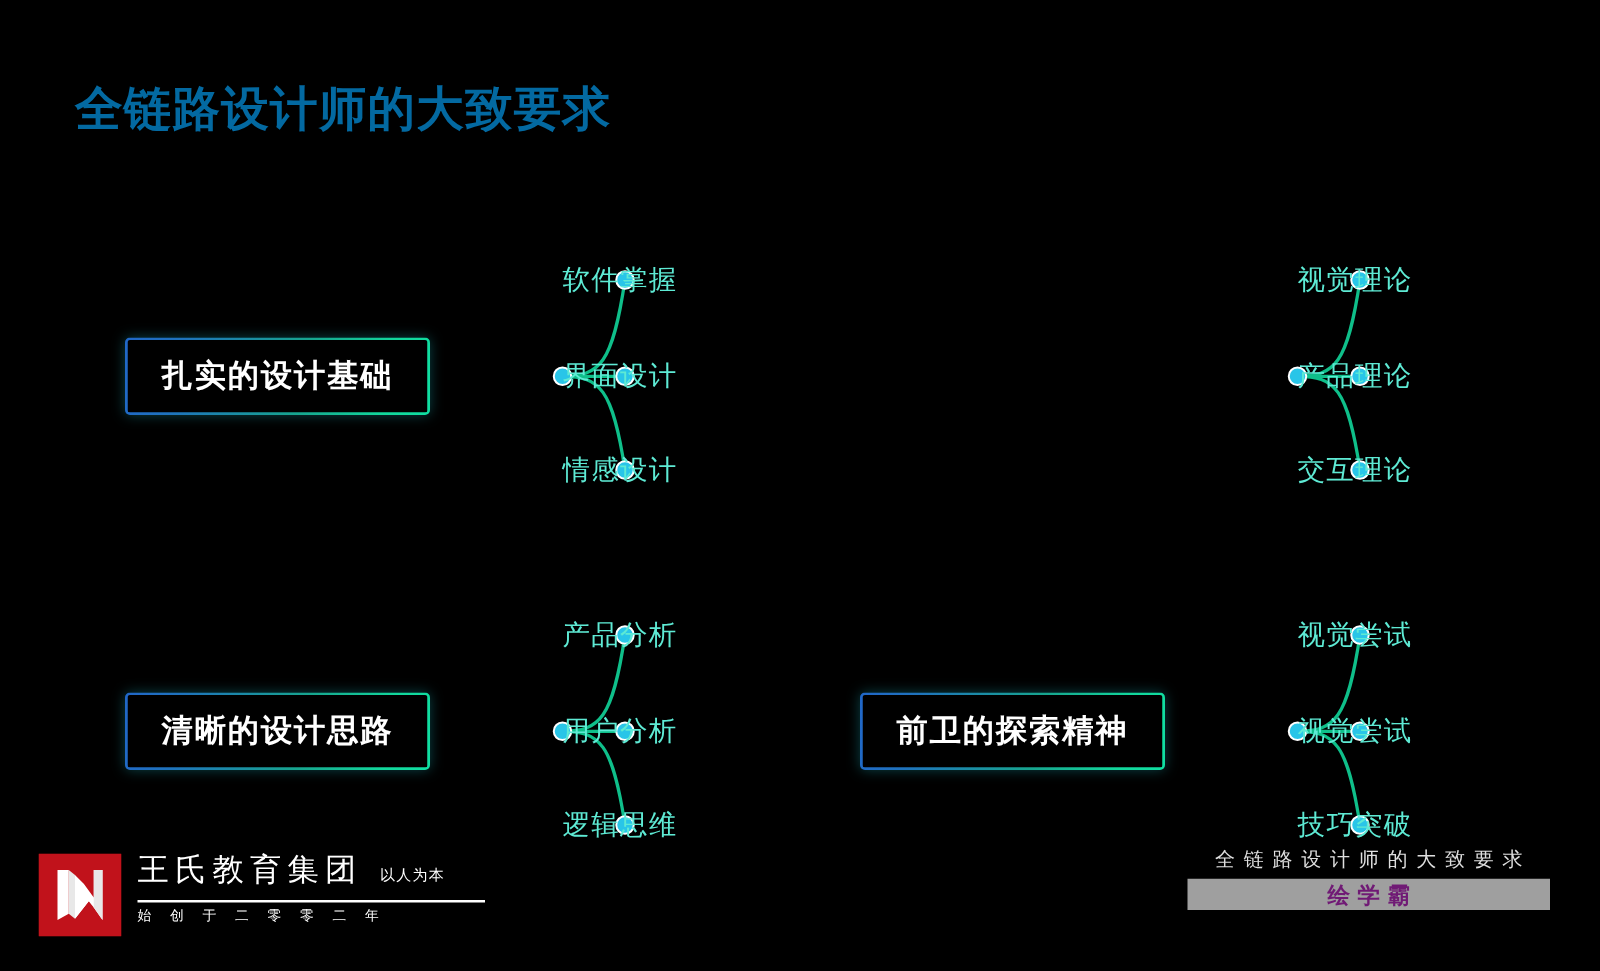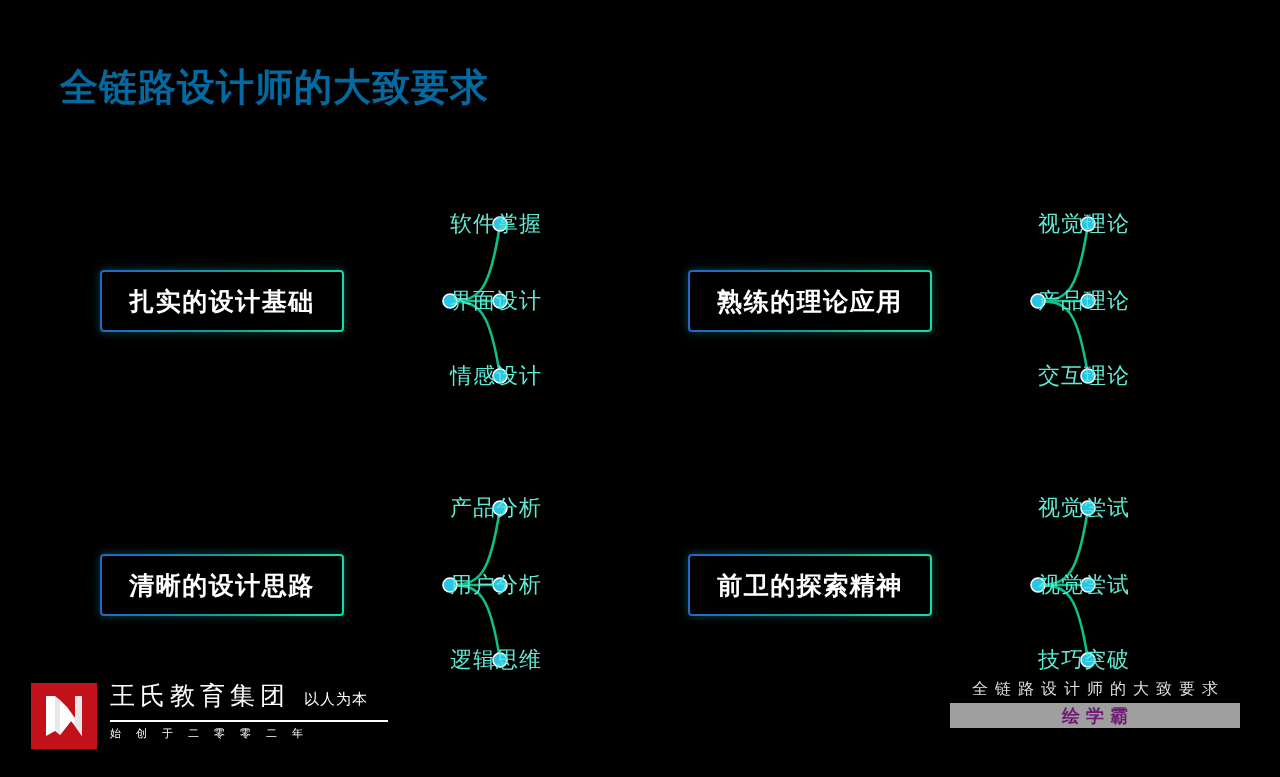--- a/index.html
+++ b/index.html
@@ -120,21 +120,21 @@
   #logo-company {
     font-size: 25px;
     font-weight: normal;
     letter-spacing: 5px;
     color: #ffffff;
     line-height: 1;
     white-space: nowrap;
   }
   #logo-slogan {
     margin-left: 14px;
-    font-size: 15px;
+    font-size: 12px;
     letter-spacing: 1px;
     color: #ffffff;
     line-height: 1;
     white-space: nowrap;
   }
   #logo-divider {
     height: 2px;
     background: #ffffff;
     margin-top: 5px;
     width: 278px;
@@ -210,23 +210,20 @@
     <circle cx="160" cy="38" r="7" fill="#29c5e8" stroke="#ffffff" stroke-width="1.6"></circle>
     <circle cx="160" cy="115" r="7" fill="#29c5e8" stroke="#ffffff" stroke-width="1.6"></circle>
     <circle cx="160" cy="190" r="7" fill="#29c5e8" stroke="#ffffff" stroke-width="1.6"></circle>
   </svg>
   <div class="branch-label pos-0">软件掌握</div>
   <div class="branch-label pos-1">界面设计</div>
   <div class="branch-label pos-2">情感设计</div>
 </div>
 
 <div class="mindmap-group group-tr">
-  <div class="node-box">
-    <span class="node-box-label">熟练的理论应用</span>
-  </div>
   <svg class="branch-svg" viewBox="0 0 200 230">
     <path d="M 110,115 C 140,115 150,105 160,38" fill="none" stroke="#0fbf8a" stroke-width="2.6"></path>
     <path d="M 110,115 L 160,115" fill="none" stroke="#0fbf8a" stroke-width="2.6"></path>
     <path d="M 110,115 C 140,115 150,125 160,190" fill="none" stroke="#0fbf8a" stroke-width="2.6"></path>
     <circle cx="110" cy="115" r="7" fill="#29c5e8" stroke="#ffffff" stroke-width="1.6"></circle>
     <circle cx="160" cy="38" r="7" fill="#29c5e8" stroke="#ffffff" stroke-width="1.6"></circle>
     <circle cx="160" cy="115" r="7" fill="#29c5e8" stroke="#ffffff" stroke-width="1.6"></circle>
     <circle cx="160" cy="190" r="7" fill="#29c5e8" stroke="#ffffff" stroke-width="1.6"></circle>
   </svg>
   <div class="branch-label pos-0">视觉理论</div>

